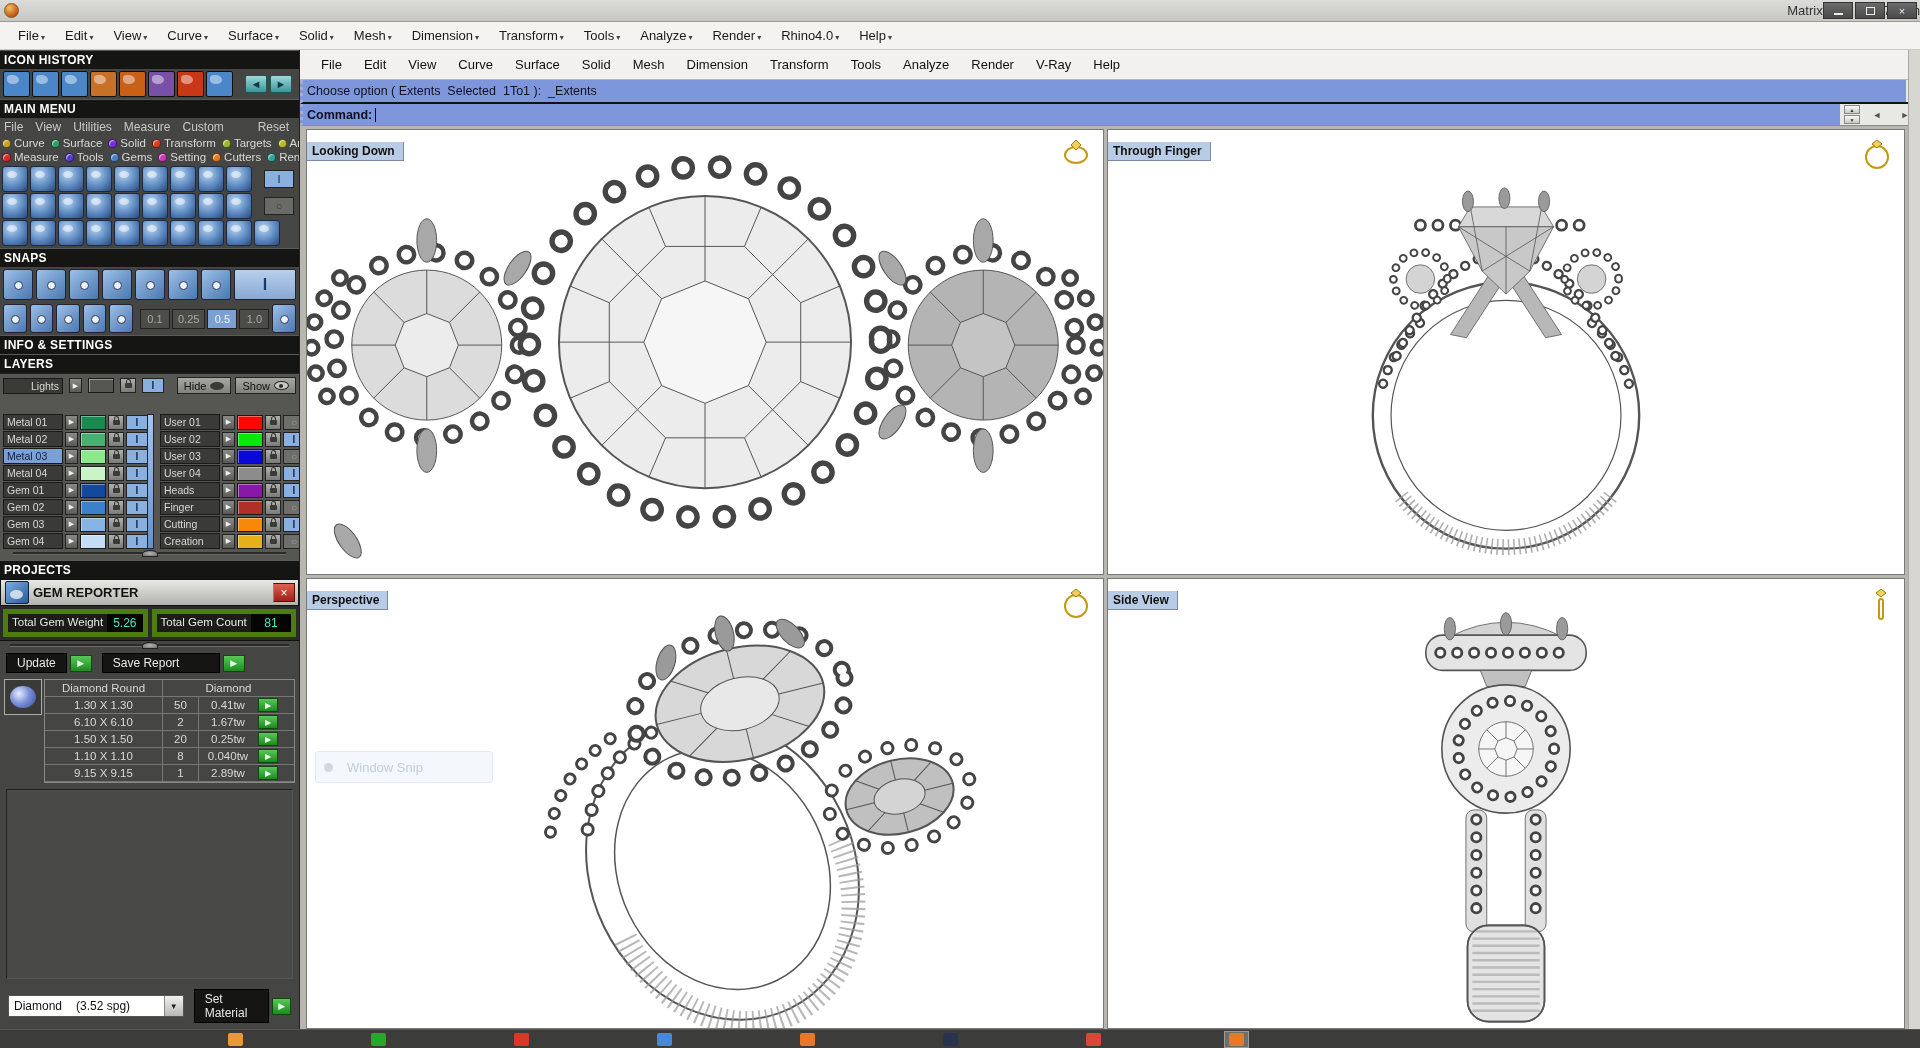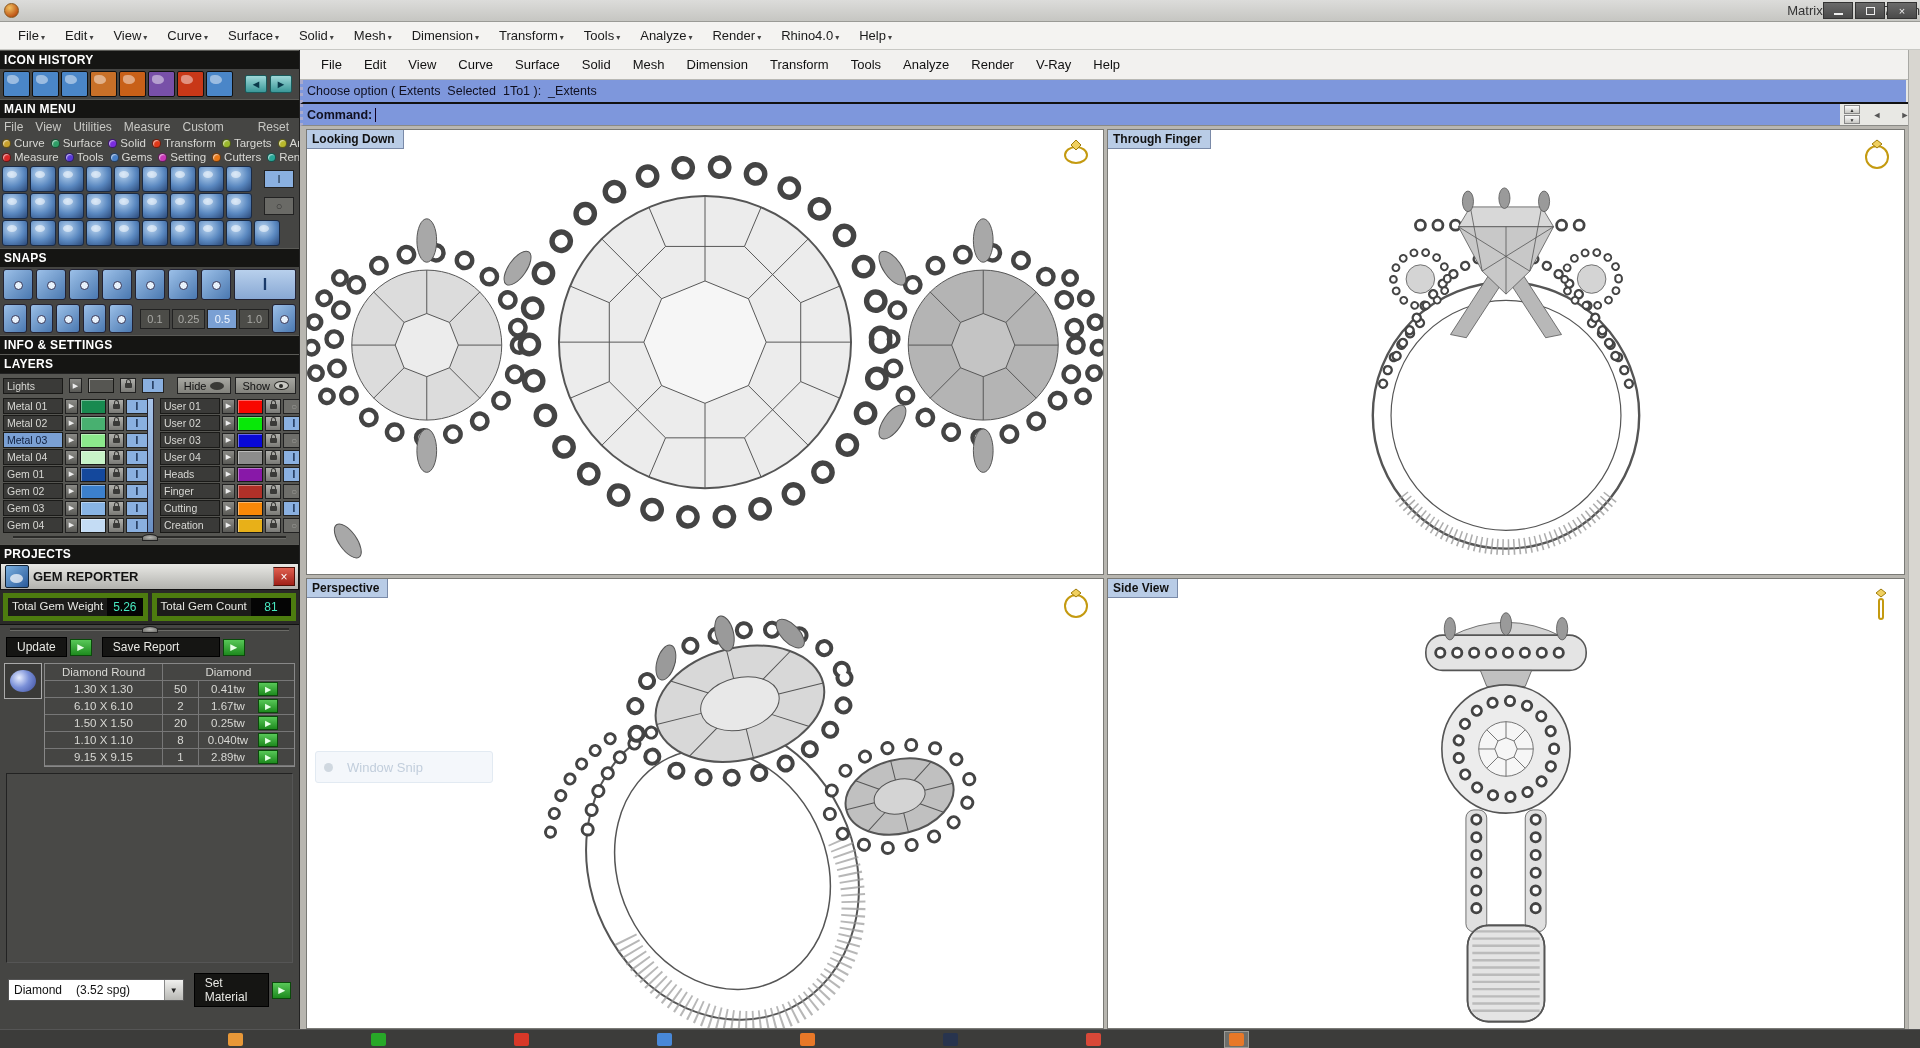--- a/index.html
+++ b/index.html
@@ -42,21 +42,21 @@
   .iobtn.off{background:#6a6a66;color:#333;}
   .snap-row{display:flex;gap:3px;padding:2px 3px;align-items:center;}
   .stile{width:31px;height:31px;border-radius:3px;background:linear-gradient(135deg,#9cc0e8,#4a78b0);border:1px solid #223;position:relative;}
   .stile::after{content:"";position:absolute;left:50%;top:50%;width:7px;height:7px;margin:-4px 0 0 -4px;background:#e8f2fc;border:1px solid #335;border-radius:50%;}
   .stile.sm{width:31px;height:29px;}
   .ibig{width:64px;height:31px;background:linear-gradient(#b8d0ec,#88a8d4);border:1px solid #223;color:#1a3a6a;font-weight:bold;display:flex;align-items:center;justify-content:center;border-radius:2px;}
   .inc{background:#4c4c48;color:#a8a8a4;border:1px solid #222;font-size:11px;padding:3px 5px;min-width:30px;text-align:center;}
   .inc.active{background:#7aa0d4;color:#f0f6ff;}
   
   .layers{background:#56565२;background:#565652;padding:3px;border-top:1px solid #222;}
-  .lights-row{display:flex;align-items:center;gap:6px;margin-bottom:4px;}
+  .lights-row{display:flex;align-items:center;gap:6px;margin-bottom:20px;text-align:right;}
   .lname{width:60px;background:#3a3a38;border:1px solid #1a1a18;color:#d8d8d4;font-size:10.5px;padding:1px 3px;white-space:nowrap;overflow:hidden;}
   .lname.sel{background:#7aa0d4;color:#102040;}
   .lbtn{width:13px;height:15px;background:linear-gradient(#8a8a86,#5a5a56);border:1px solid #222;color:#eee;font-size:7px;display:flex;align-items:center;justify-content:center;}
   .lswatch{width:26px;height:15px;border:1px solid #1a1a18;box-shadow:inset 1px 1px 0 rgba(255,255,255,.4);}
   .lockbtn{width:16px;height:15px;background:linear-gradient(#b0b0ac,#7a7a76);border:1px solid #222;display:flex;align-items:center;justify-content:center;}
   .lockshape{width:7px;height:5px;background:#3a3a38;border-radius:1px;position:relative;}
   .lockshape::before{content:"";position:absolute;left:1px;top:-4px;width:3px;height:4px;border:1px solid #3a3a38;border-bottom:none;border-radius:3px 3px 0 0;}
   .lstate{width:22px;height:15px;border:1px solid #222;display:flex;align-items:center;justify-content:center;font-size:10px;}
   .lstate::after{content:"○";color:#9a9a96;}
   .lstate{background:#6e6e6a;}
@@ -116,21 +116,21 @@
   .cmdline{height:22px;background:#7e97dc;display:flex;align-items:center;position:relative;border-bottom:1px solid #8a8a86;border-left:3px dotted #aac;}
   .cmdline .plabel{font-size:12.5px;font-weight:bold;color:#101020;padding-left:4px;}
   .cursorbar{width:1px;height:14px;background:#102;margin-left:3px;}
   .cmd-ctrls{position:absolute;right:0;top:0;height:100%;display:flex;align-items:center;background:#e8e8e4;padding:0 4px;gap:6px;}
   .spinner{display:flex;flex-direction:column;gap:1px;}
   .spbtn{width:16px;height:9px;background:linear-gradient(#fafafa,#c8c8c4);border:1px solid #888;font-size:5px;display:flex;align-items:center;justify-content:center;color:#333;}
   .arrbtn{width:22px;height:16px;background:#e8e8e4;font-size:9px;color:#555;display:flex;align-items:center;justify-content:center;}
   
   .vpgrid{flex:1;display:grid;grid-template-columns:1fr 1fr;grid-template-rows:446px 1fr;gap:3px;padding:3px 15px 0 6px;background:#b8b6b0;position:relative;}
   .vp{background:#fff;border:1px solid #7a7a76;position:relative;overflow:hidden;}
-  .vplabel{position:absolute;left:0;top:0;background:#b9cce6;border:1px solid #7a8aa8;border-left:none;border-top:none;padding:2px 8px 2px 5px;font-size:12px;font-weight:bold;color:#111;z-index:3;}
+  .vplabel{position:absolute;left:0;top:12px;background:#b9cce6;border:1px solid #7a8aa8;border-left:none;border-top:none;padding:2px 8px 2px 5px;font-size:12px;font-weight:bold;color:#111;z-index:3;}
   .ringicon{position:absolute;right:10px;top:8px;z-index:3;}
   .vp svg.art{position:absolute;left:0;top:0;width:100%;height:100%;}
   .rightstrip{position:absolute;right:0;top:0;bottom:0;width:12px;background:#d8d6d0;border-left:1px solid #a8a8a4;}
   .snip{position:absolute;left:8px;top:172px;width:178px;height:32px;background:rgba(242,246,250,.85);border:1px solid #e2eaf2;border-radius:3px;display:flex;align-items:center;gap:14px;padding:0 8px;z-index:2;}
   .snip .sdot{width:9px;height:9px;border-radius:50%;background:#d0d8e0;}
   .snip .stext{color:#c2cedc;font-size:13px;}
   
   .taskbar{height:19px;background:#3c3c3a;display:flex;align-items:center;padding-left:80px;gap:118px;border-top:1px solid #555;}
   .tbicon{width:15px;height:13px;border-radius:2px;flex:none;}
   .tbwrap{display:flex;align-items:center;justify-content:center;width:25px;height:17px;flex:none;}

